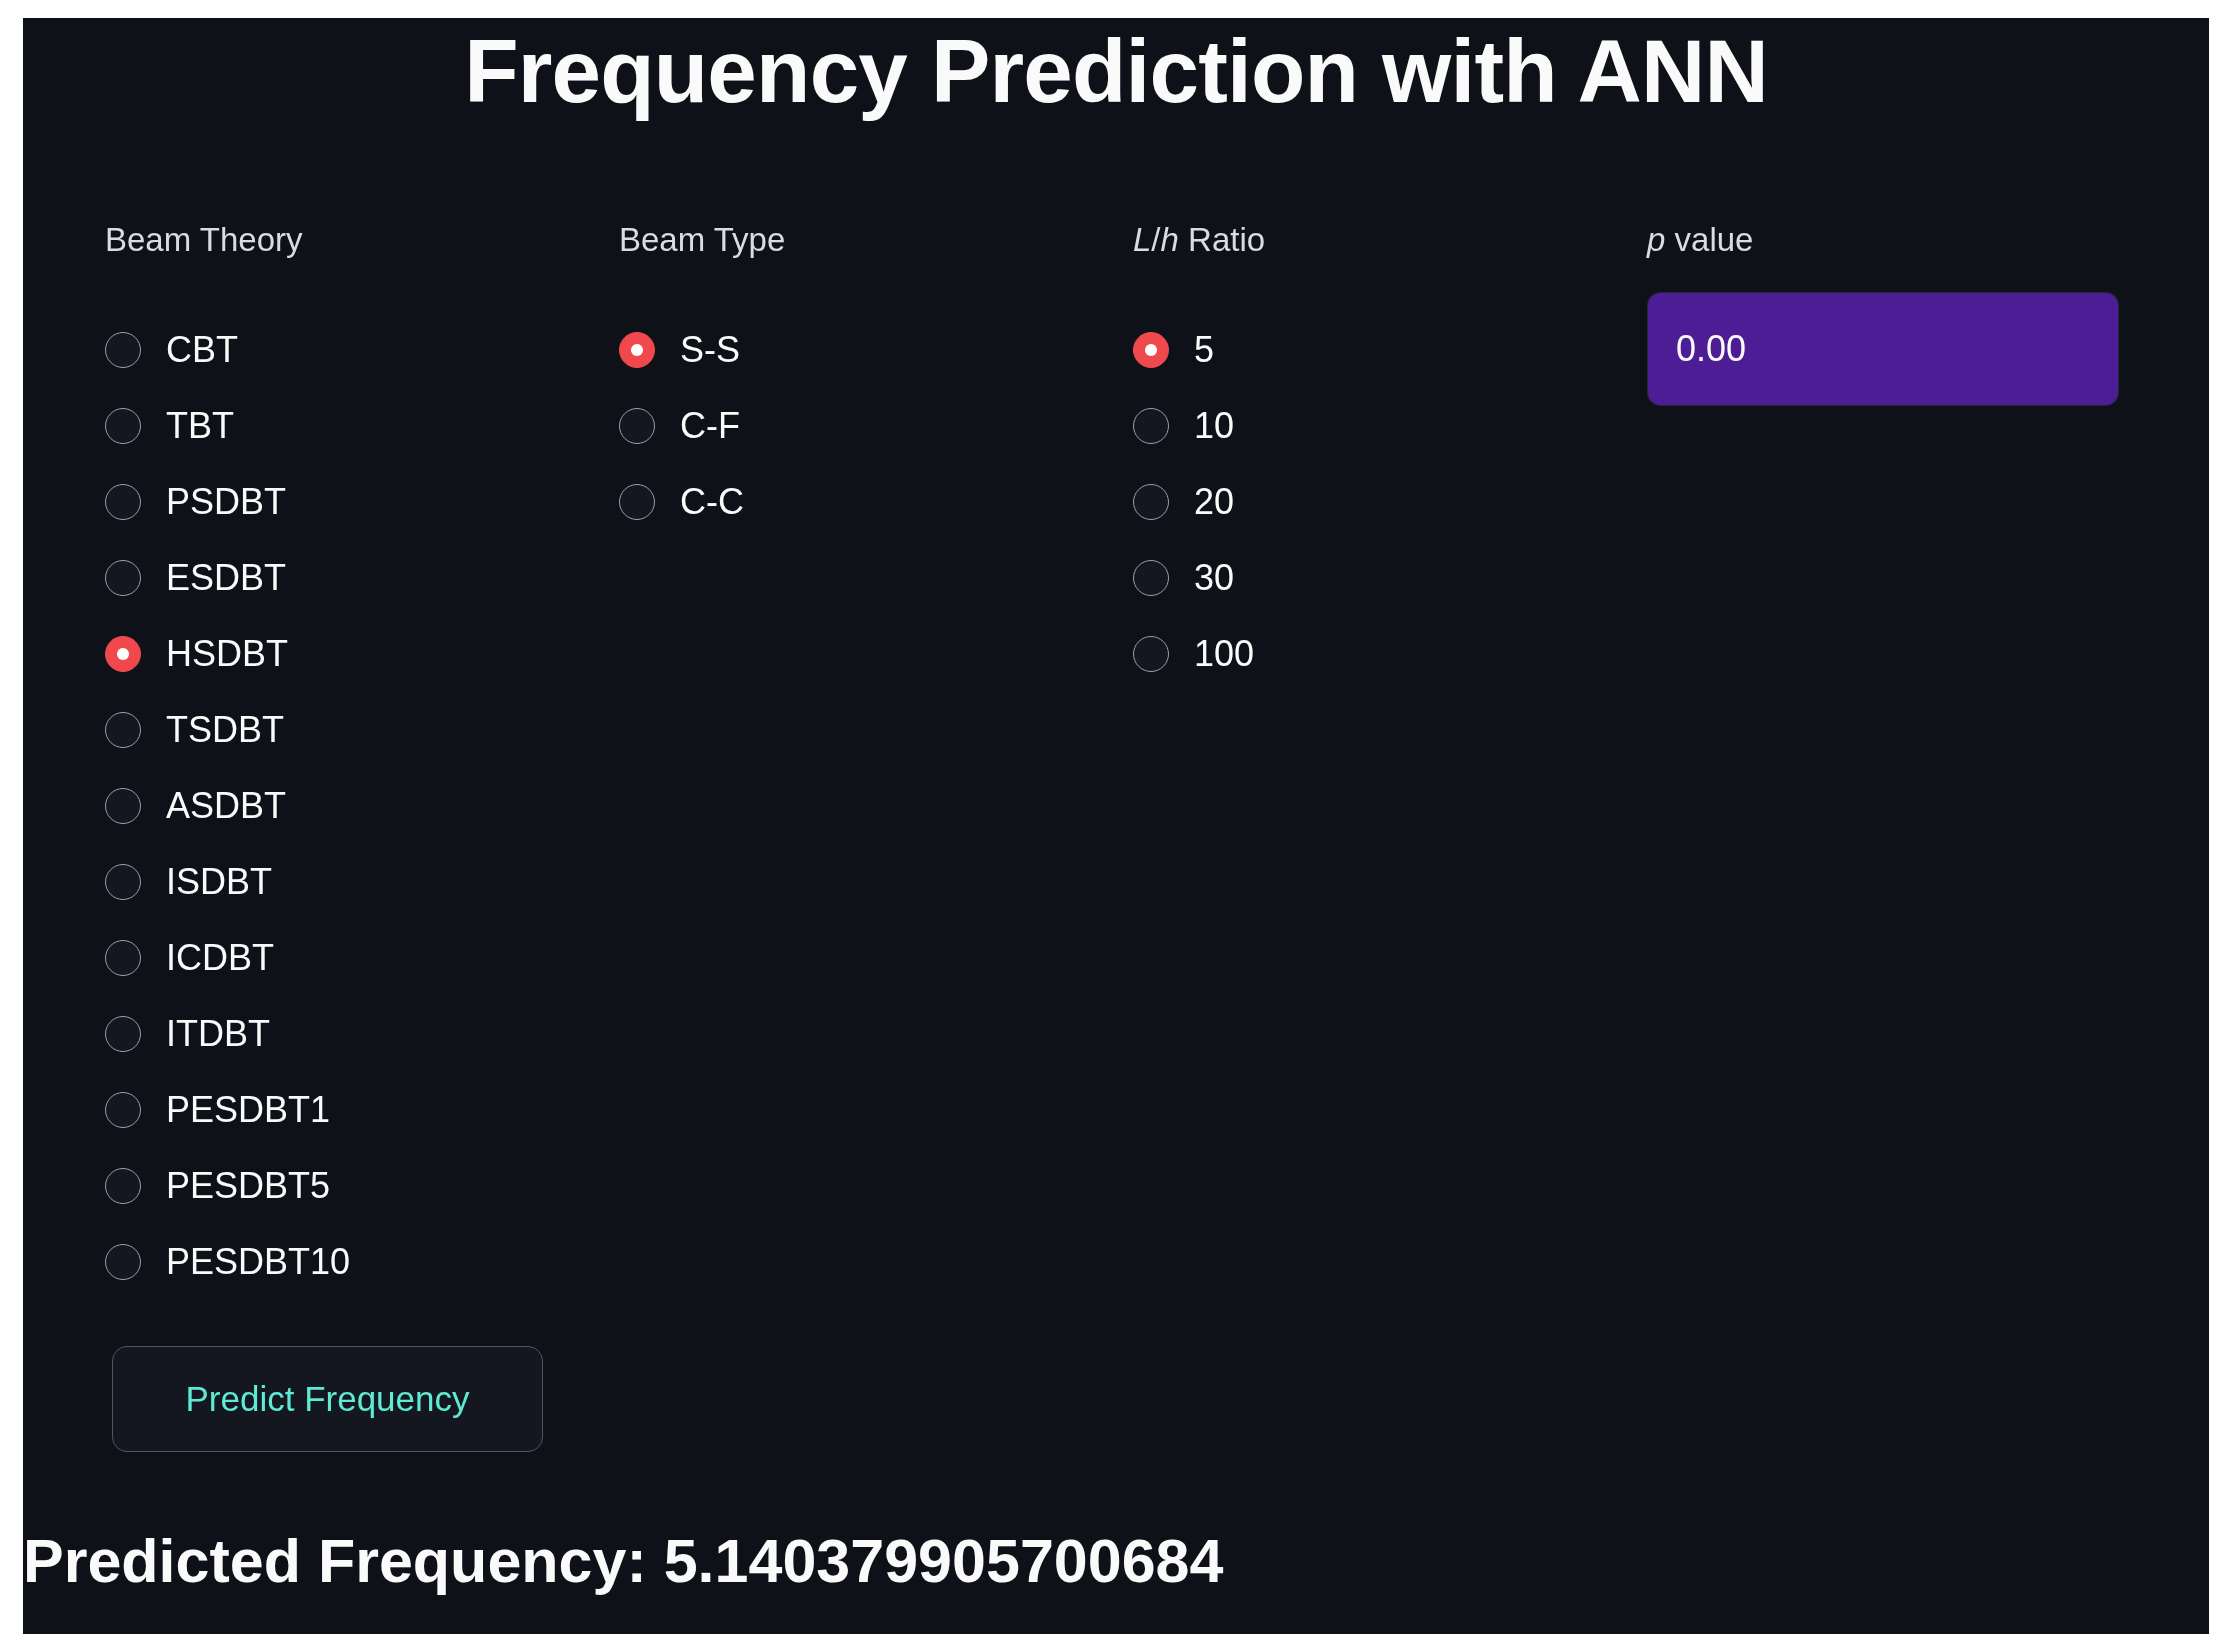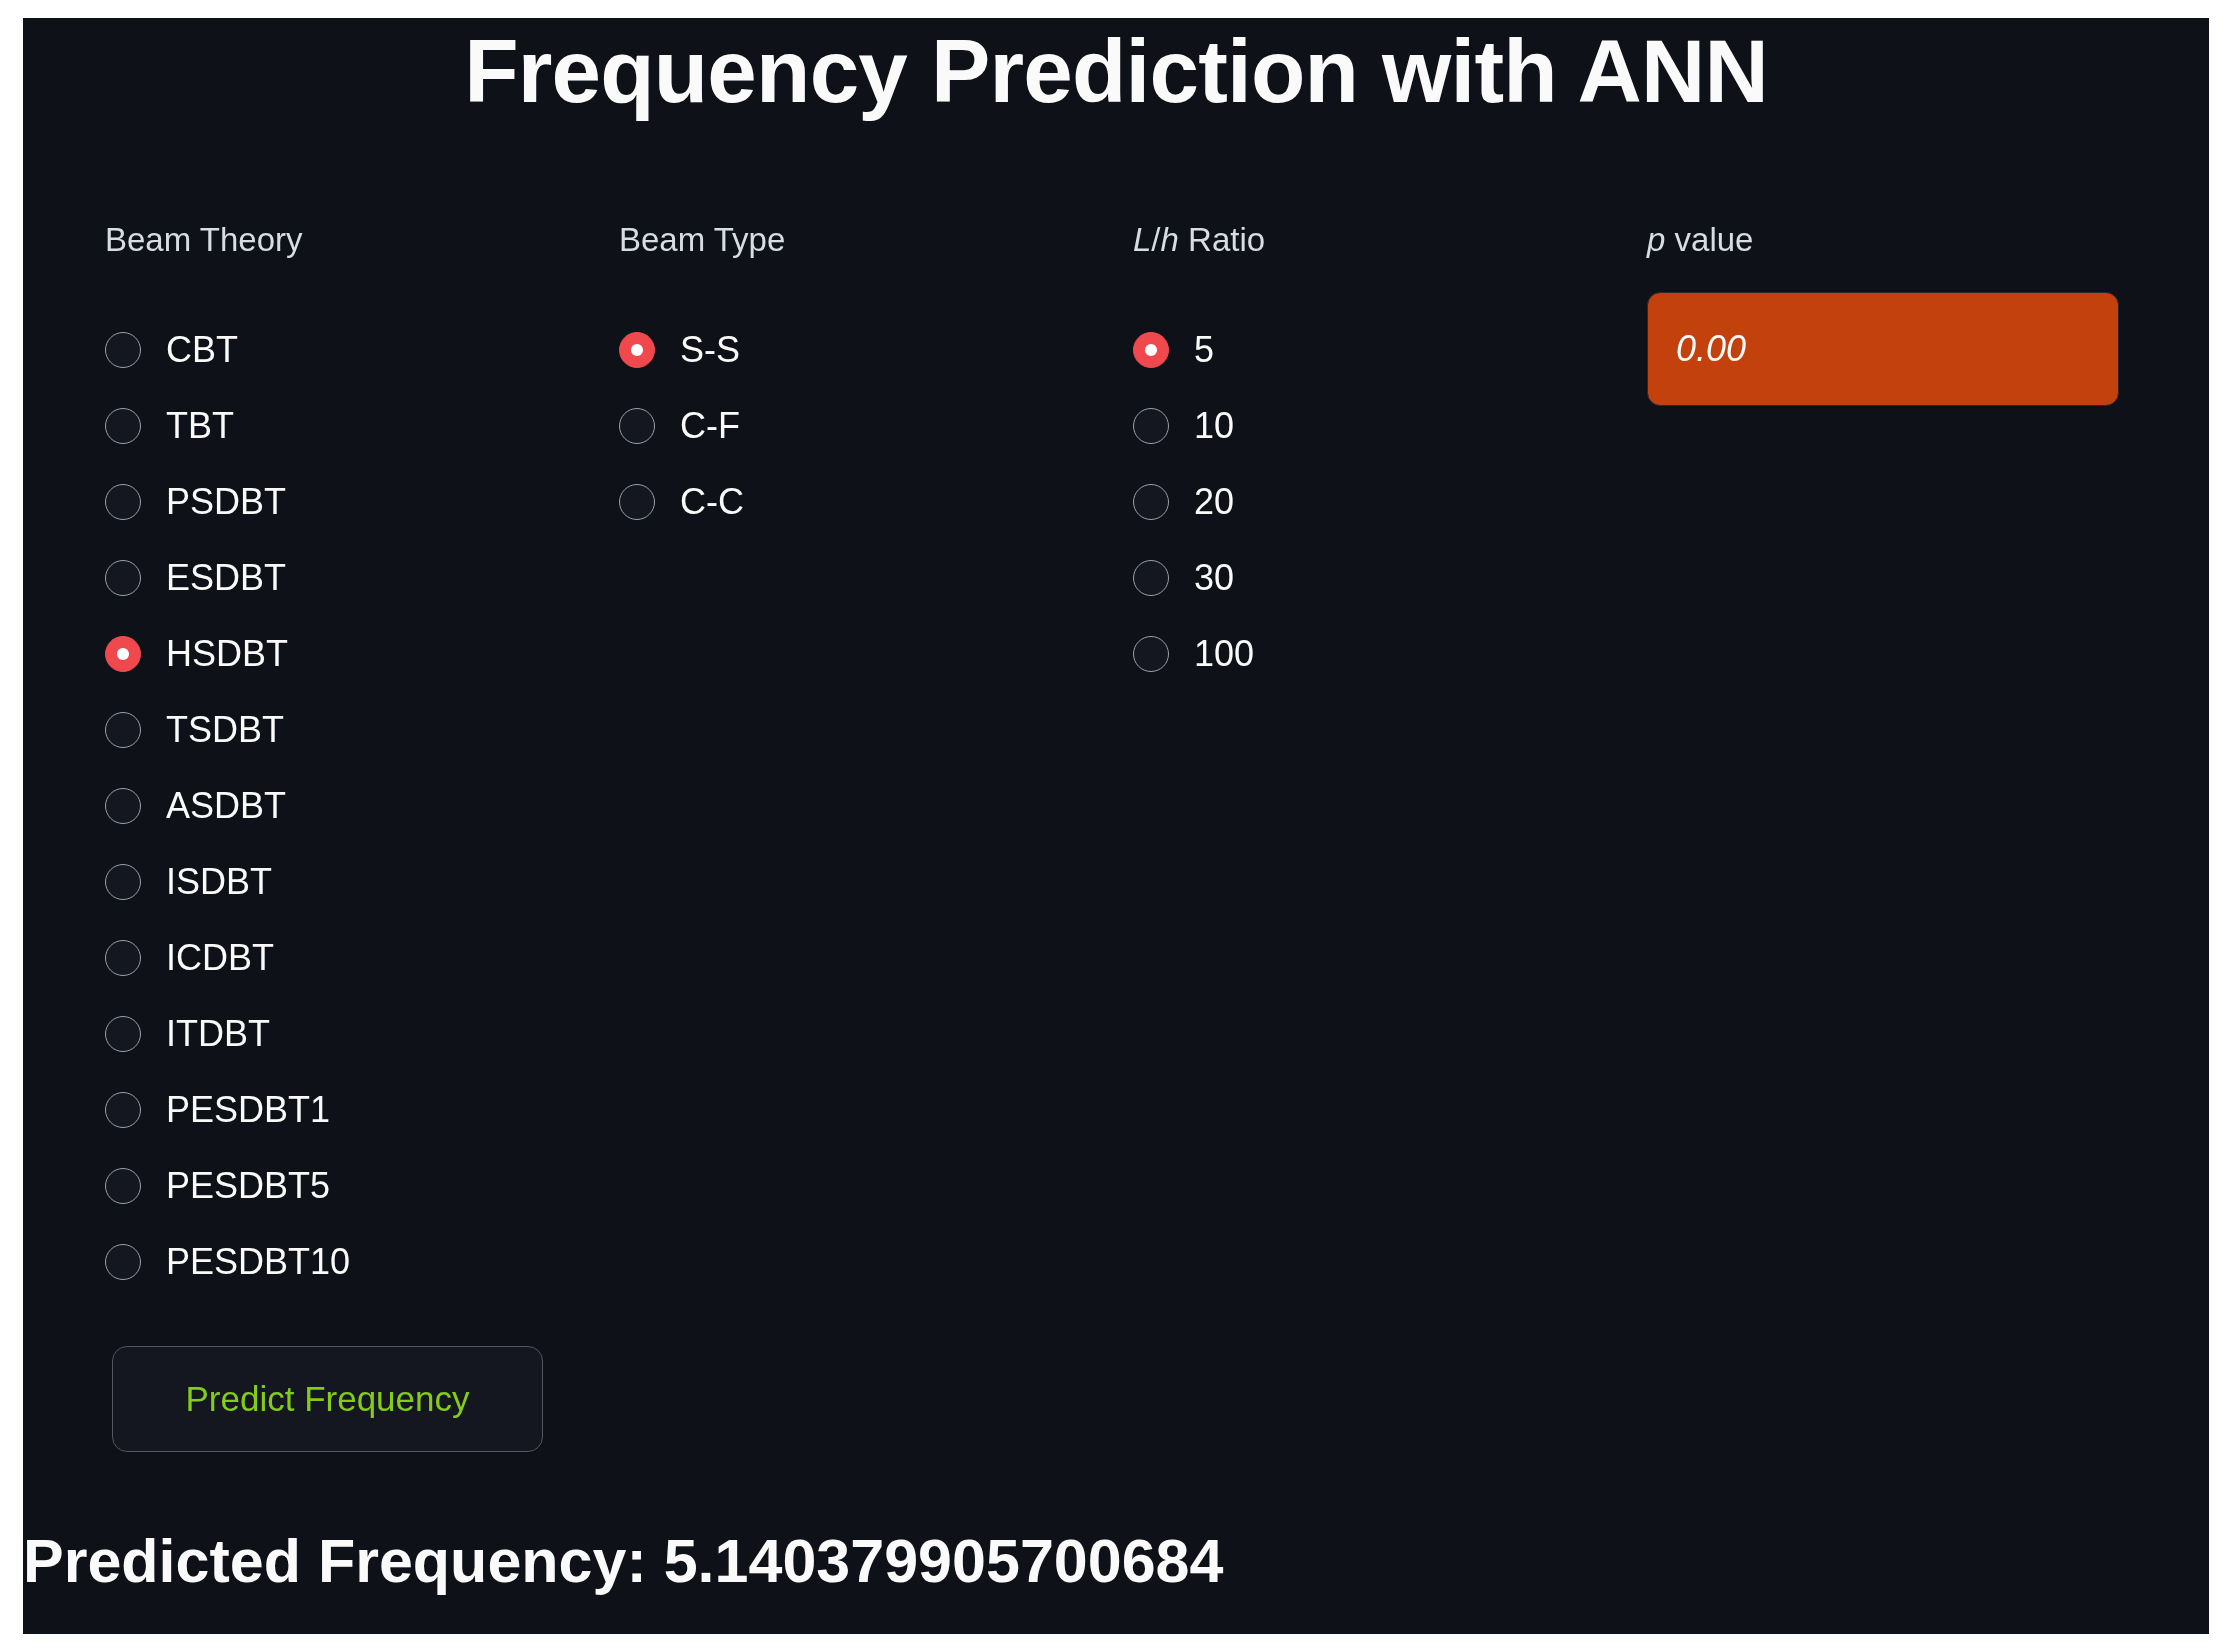--- a/index.html
+++ b/index.html
@@ -112,45 +112,44 @@
     color: #fafafa;
     font-size: 36px;
     line-height: 1;
     white-space: nowrap;
   }
 
   .p-input {
     margin-top: 11.6px;
     width: 472px;
     height: 114px;
-    background: #c2410c;
+    background: #4c1d95;
     border: 0.8px solid #262730;
     border-radius: 13.3px;
     box-sizing: border-box;
     display: flex;
     align-items: center;
     padding: 0 28px;
-    font-style: italic;
   }
   .p-input-value {
     color: #fafafa;
     font-size: 36px;
     line-height: 1;
   }
 
   #predict-button {
     position: absolute;
     left: 89px;
     top: 1328px;
     width: 431px;
     height: 106px;
     background: #14171f;
     border: 0.8px solid #53565e;
     border-radius: 15px;
-    color: #84cc16;
+    color: #5eead4;
     font-family: "Liberation Sans", sans-serif;
     font-size: 35px;
     display: flex;
     align-items: center;
     justify-content: center;
     cursor: pointer;
     padding: 0;
   }
 
   #result-text {

